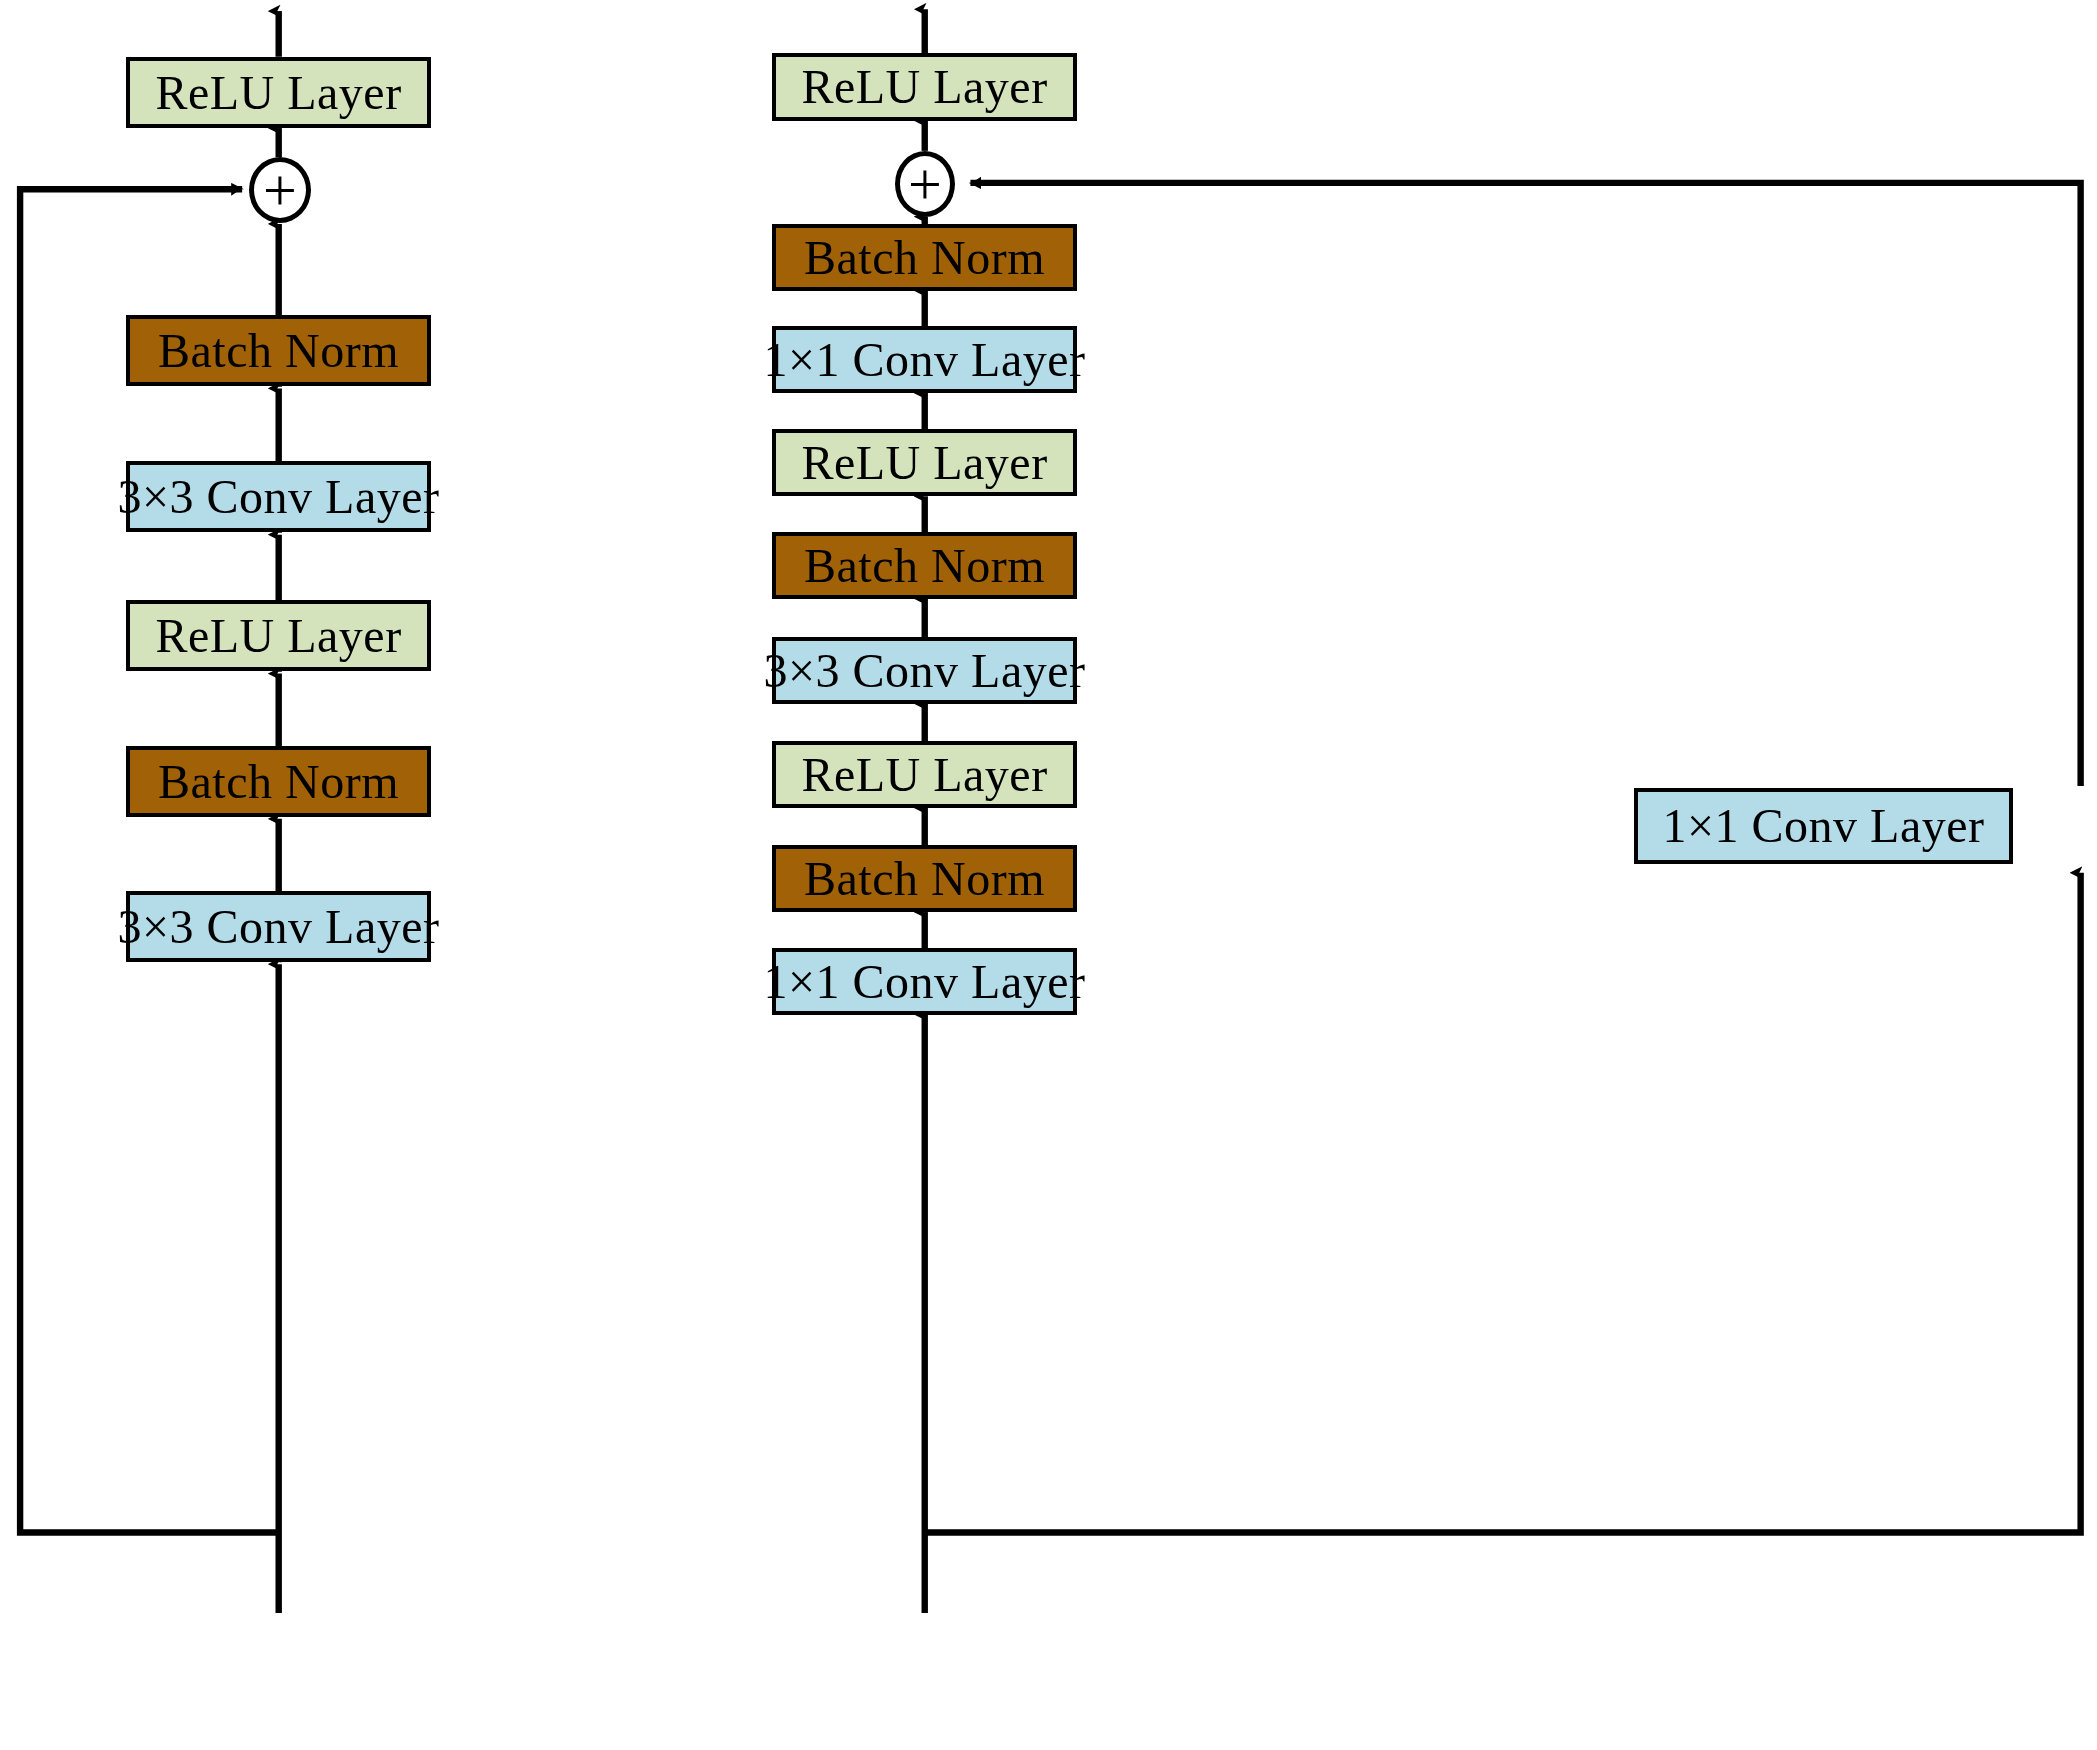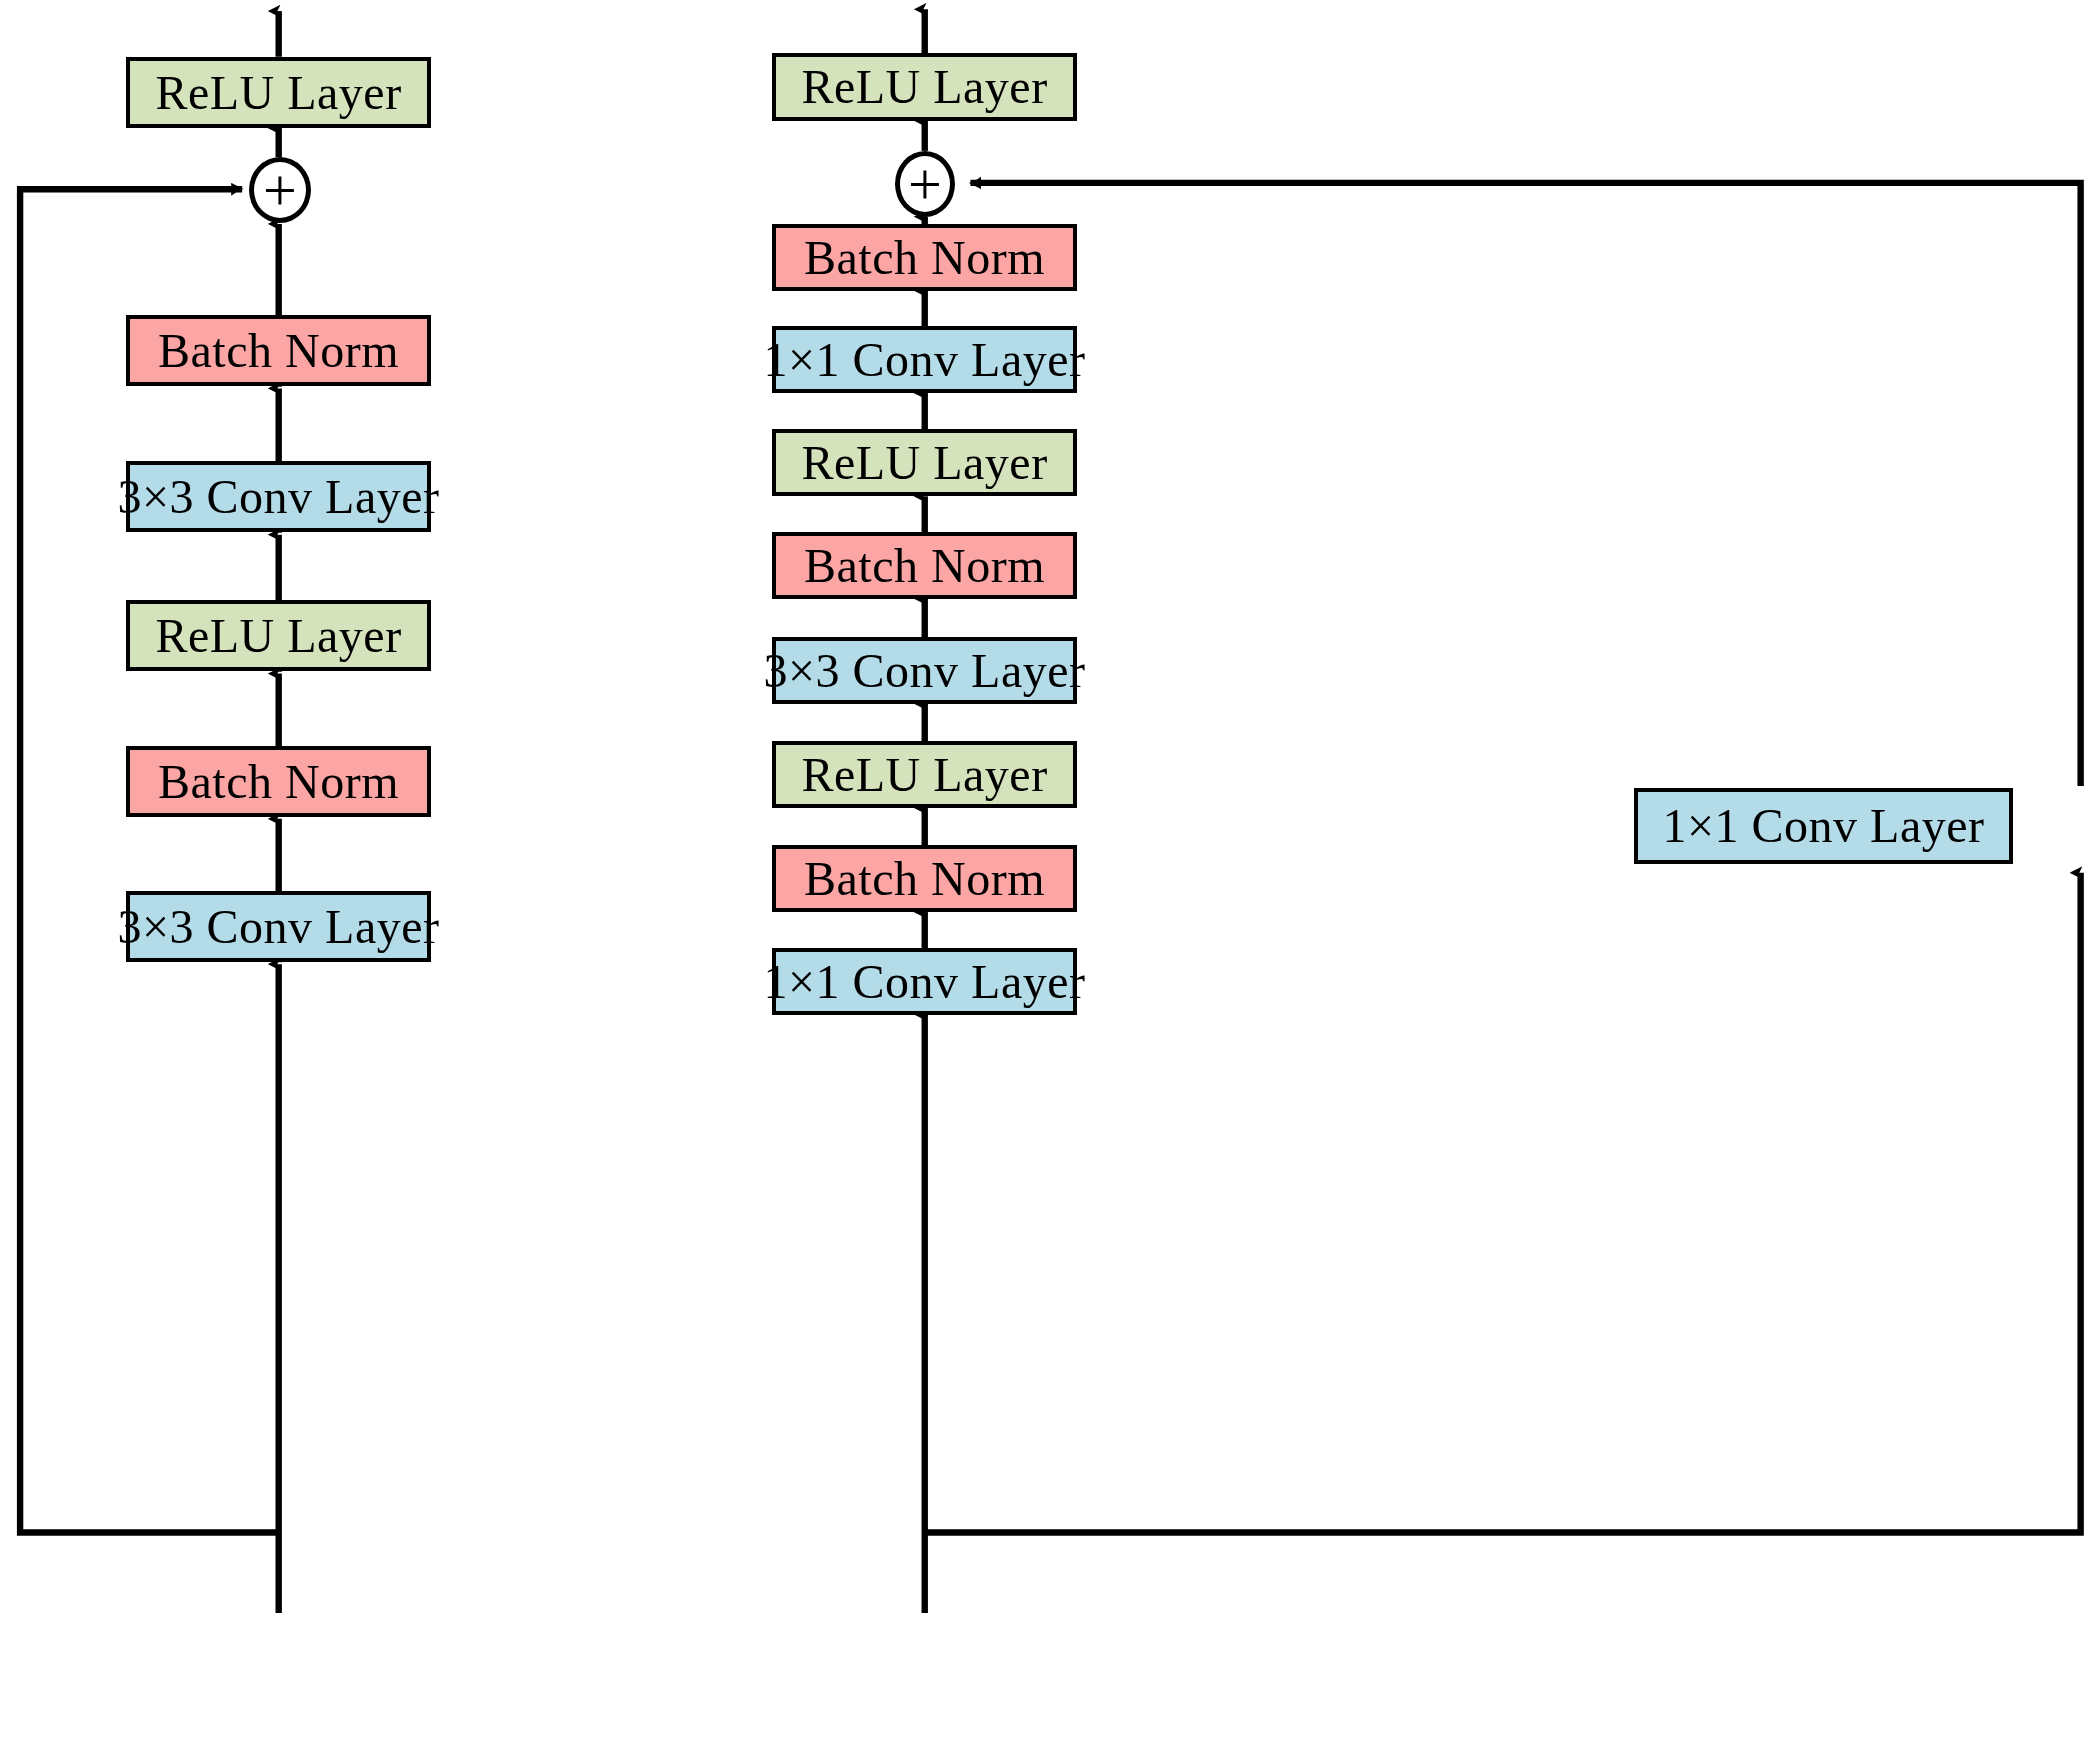--- a/index.html
+++ b/index.html
@@ -33,21 +33,21 @@
     align-items: center;
     justify-content: center;
     font-family: "Liberation Serif", "DejaVu Serif", serif;
     font-size: 48px;
     line-height: 1;
     color: #000000;
     letter-spacing: 0.5px;
     white-space: nowrap;
   }
   .fill-green { background: #d5e3bc; }
-  .fill-peach { background: #fca5a5; }
+  .fill-peach { background: #a16207; }
   .fill-blue  { background: #b4dbe8; text-align: right; }
 
   .plus-node {
     position: absolute;
     box-sizing: border-box;
     border: 5.5px solid #000000;
     border-radius: 50%;
     background: #ffffff;
     display: flex;
     align-items: center;

